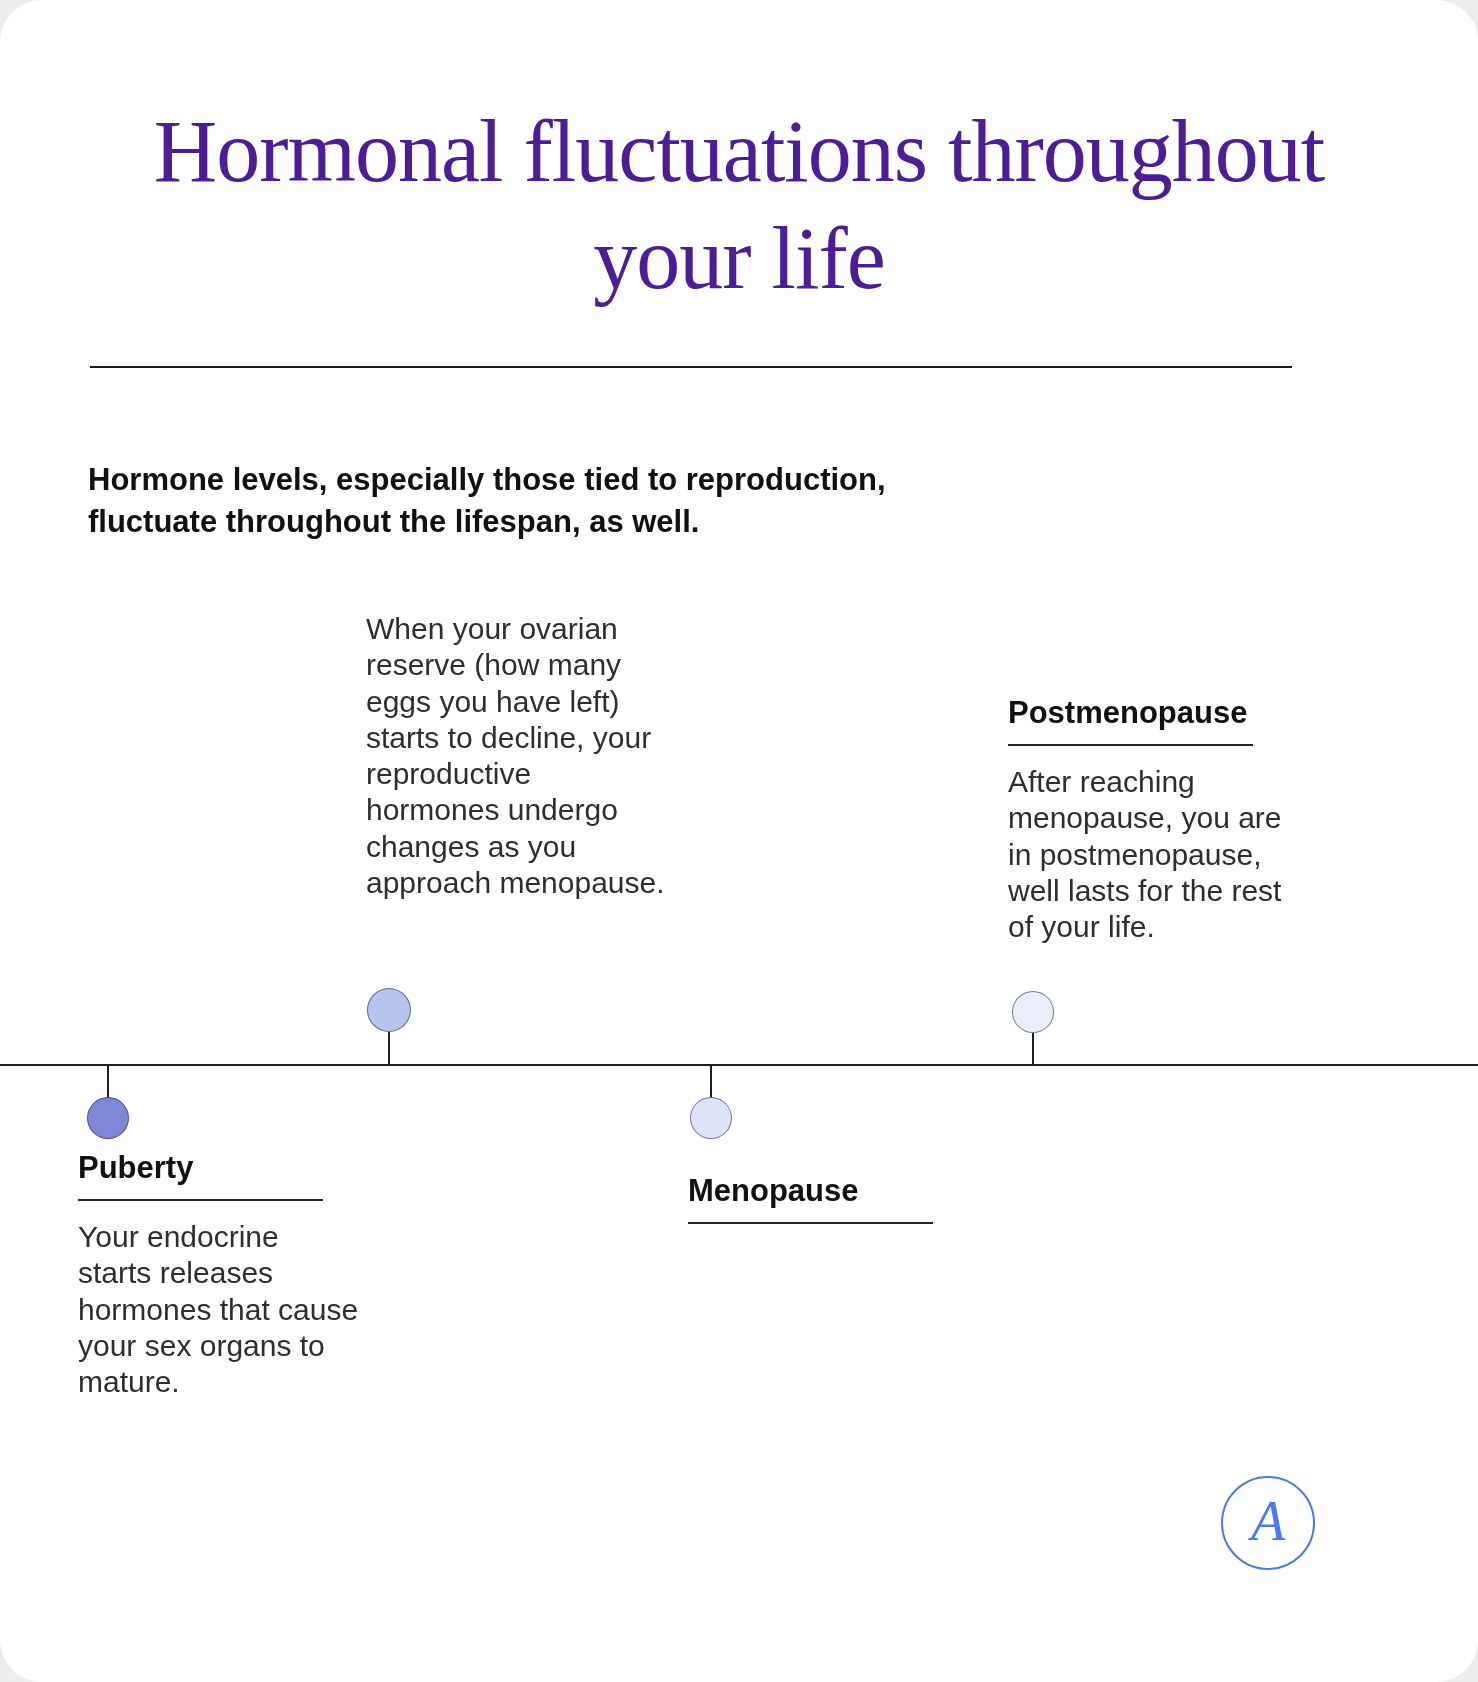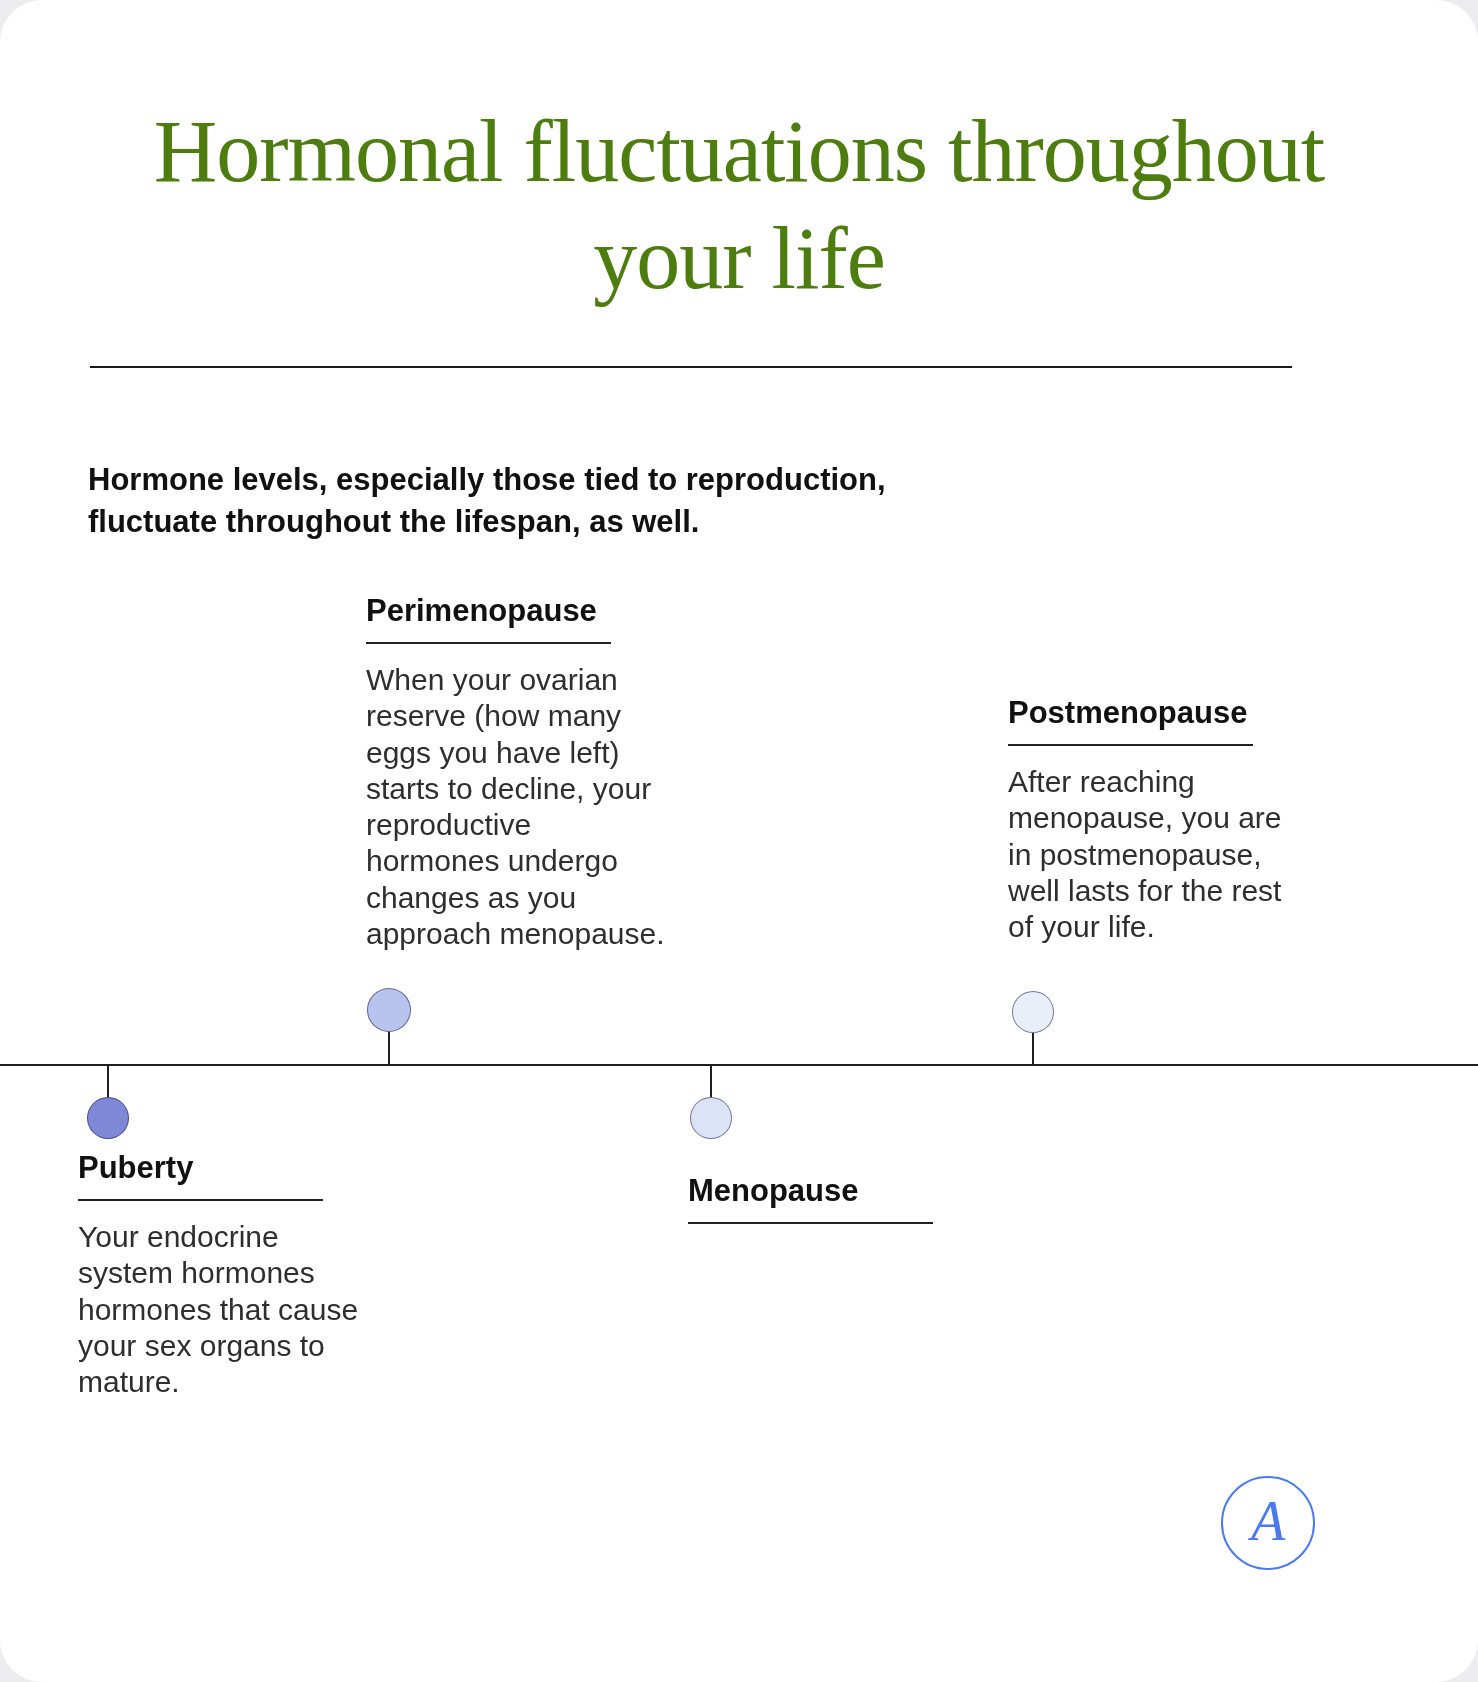--- a/index.html
+++ b/index.html
@@ -133,47 +133,46 @@
     line-height: 1;
     color: #4a79f0;
     transform: translateY(-2px);
   }
 </style>
 </head>
 <body>
 
 <div class="canvas">
 
-  <h1 class="title" style="color: #4d7c0f;">Hormonal fluctuations throughout your life</h1>
+  <h1 class="title" style="color: #4c1d95;">Hormonal fluctuations throughout your life</h1>
 
   <div class="title-divider"></div>
 
   <p class="intro">Hormone levels, especially those tied to reproduction, fluctuate throughout the lifespan, as well.</p>
 
   <div class="axis"></div>
 
   <div class="tl-block" id="block-perimenopause">
-    <h3 class="tl-heading">Perimenopause</h3>
     <p class="tl-body">When your ovarian reserve (how many eggs you have left) starts to decline, your reproductive hormones undergo changes as you approach menopause.</p>
   </div>
   <div class="stem" id="stem-perimenopause"></div>
   <div class="dot" id="dot-perimenopause" style="background: rgb(185, 196, 238);"></div>
 
   <div class="tl-block" id="block-postmenopause">
     <h3 class="tl-heading">Postmenopause</h3>
     <p class="tl-body">After reaching menopause, you are in postmenopause, well lasts for the rest of your life.</p>
   </div>
   <div class="stem" id="stem-postmenopause"></div>
   <div class="dot" id="dot-postmenopause" style="background: rgb(233, 238, 248);"></div>
 
   <div class="stem" id="stem-puberty"></div>
   <div class="dot" id="dot-puberty" style="background: rgb(127, 135, 215);"></div>
   <div class="tl-block" id="block-puberty">
     <h3 class="tl-heading">Puberty</h3>
-    <p class="tl-body">Your endocrine system hormones hormones that cause your sex organs to mature.</p>
+    <p class="tl-body">Your endocrine starts releases hormones that cause your sex organs to mature.</p>
   </div>
 
   <div class="stem" id="stem-menopause"></div>
   <div class="dot" id="dot-menopause" style="background: rgb(221, 227, 247);"></div>
   <div class="tl-block" id="block-menopause">
     <h3 class="tl-heading">Menopause</h3>
   </div>
 
   <div class="logo" style="border-color: rgb(74, 121, 240);">
     <span class="logo-letter" style="color: rgb(74, 121, 240);">A</span>

